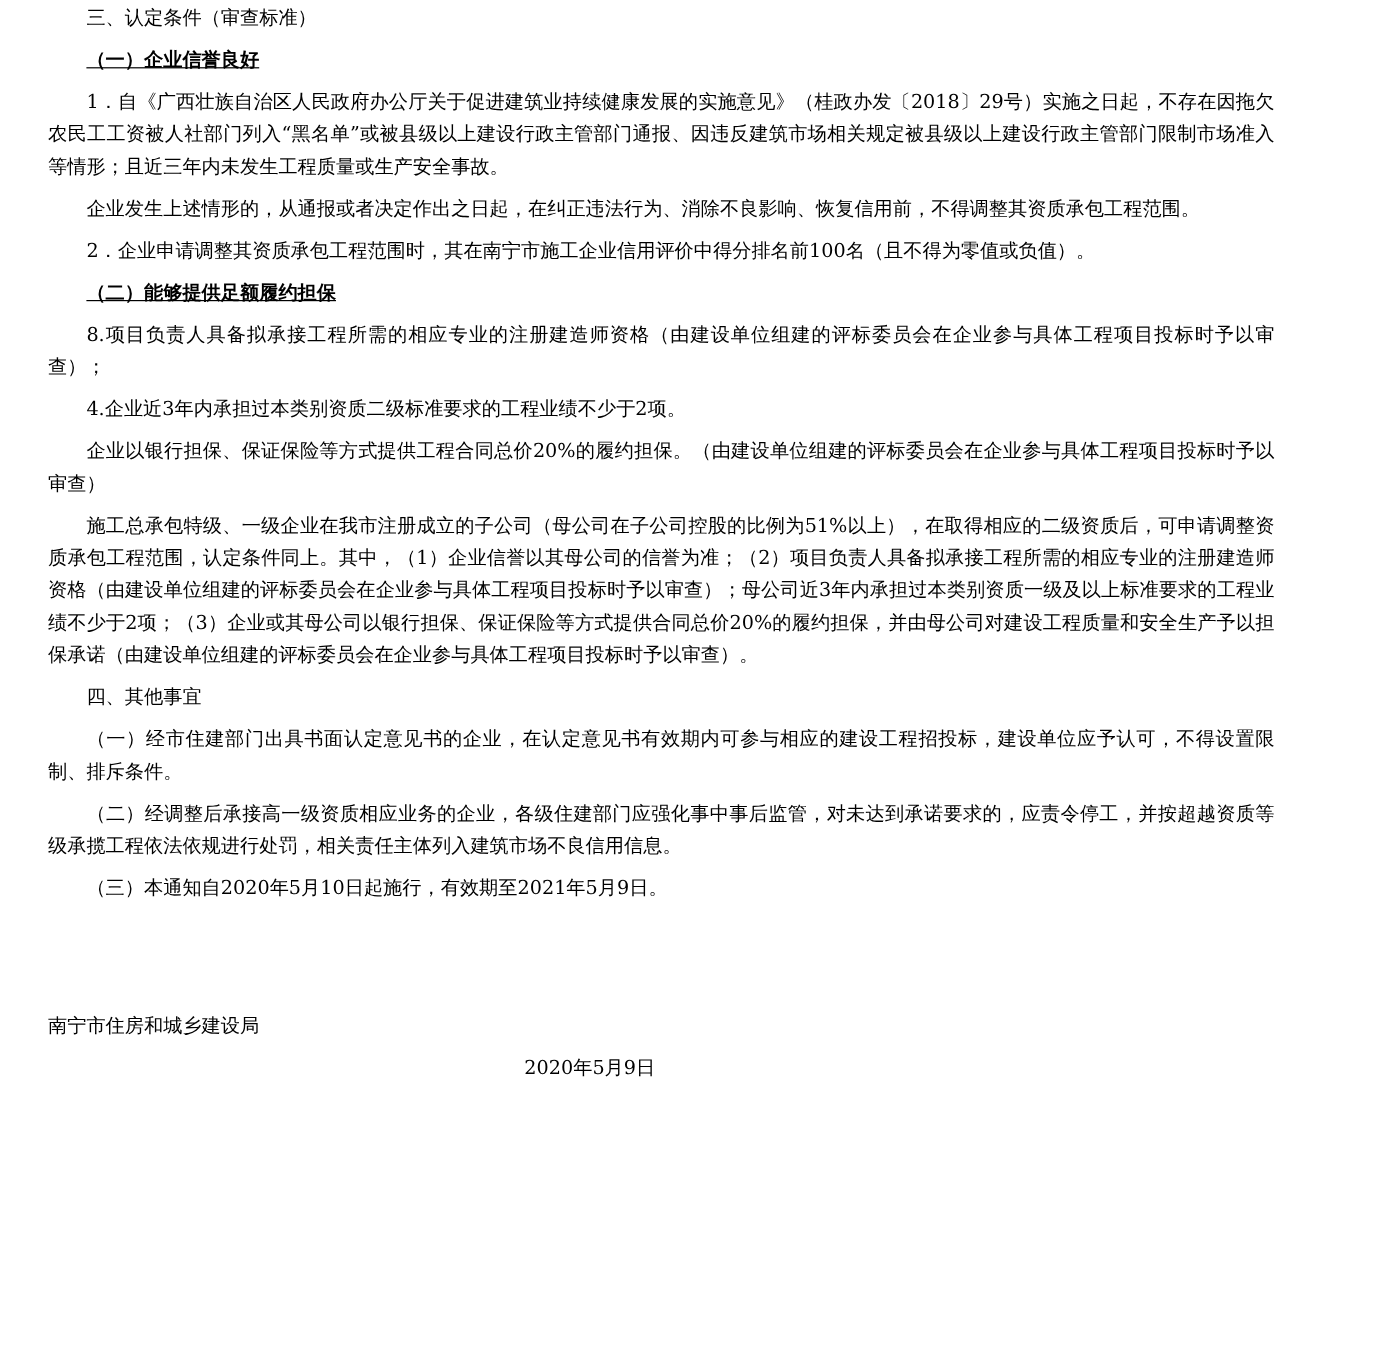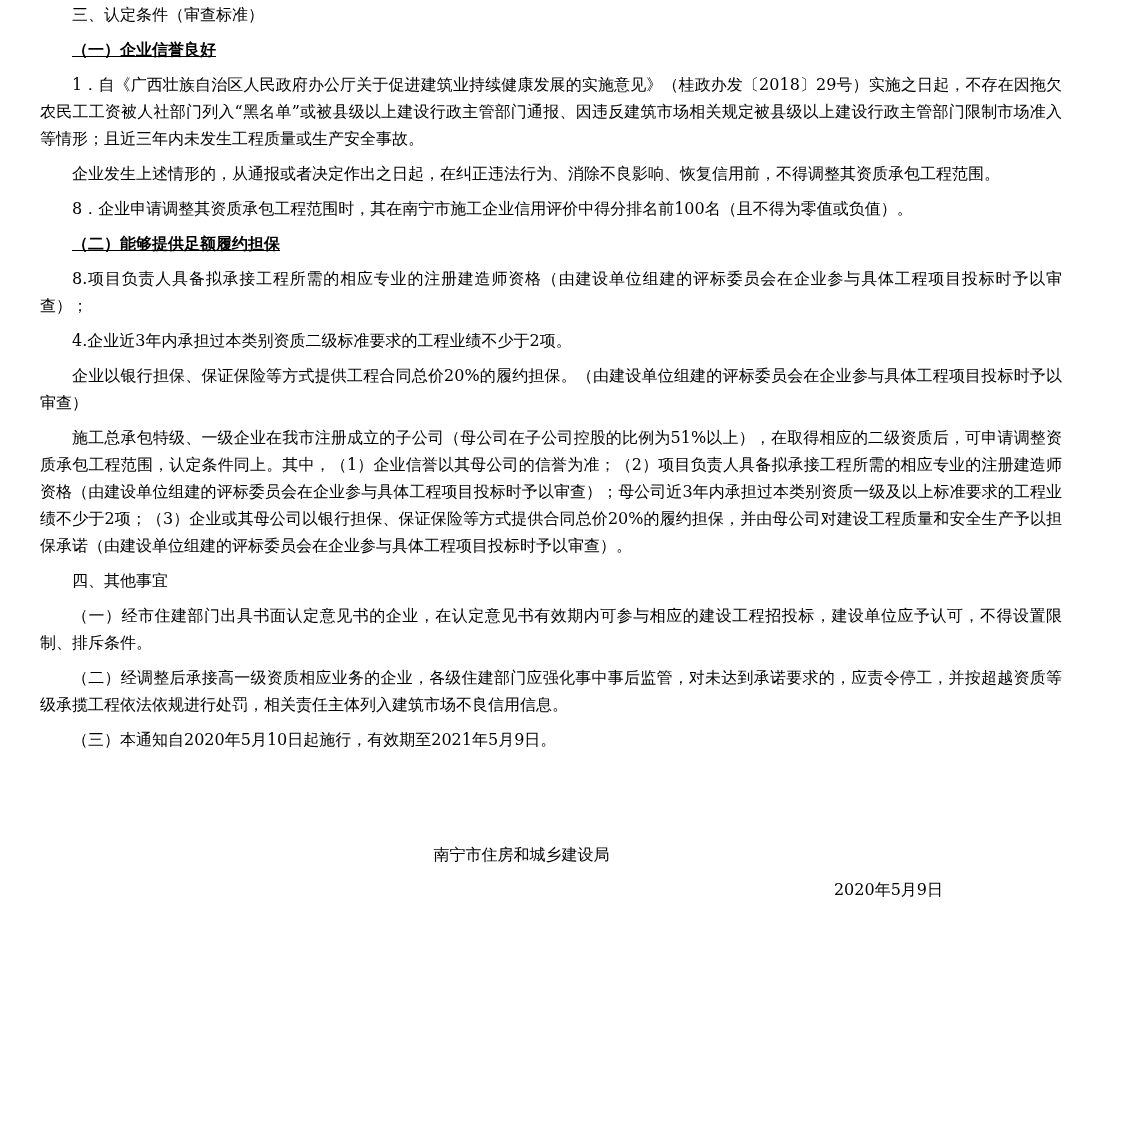--- a/index.html
+++ b/index.html
@@ -30,39 +30,39 @@
     text-justify: inter-ideograph;
     text-indent: 2em;
     word-break: break-all;
   }
   .para:first-child { margin-top: 0; }
   .bold { font-weight: bold; text-decoration: underline; }
   .signature-block { margin-top: 88px; }
   .sig-org {
     line-height: 27px;
     margin: 4px 0;
-    text-align: center;
+    text-align: left;
     padding-right: 59px;
   }
   .sig-date {
     line-height: 27px;
     margin: 8px 0;
-    text-align: right;
+    text-align: center;
     padding-right: 119px;
   }
 </style>
 </head>
 <body>
 
 <div class="doc">
   <p class="para">三、认定条件（审查标准）</p>
   <p class="para bold">（一）企业信誉良好</p>
   <p class="para">1．自《广西壮族自治区人民政府办公厅关于促进建筑业持续健康发展的实施意见》（桂政办发〔2018〕29号）实施之日起，不存在因拖欠农民工工资被人社部门列入“黑名单”或被县级以上建设行政主管部门通报、因违反建筑市场相关规定被县级以上建设行政主管部门限制市场准入等情形；且近三年内未发生工程质量或生产安全事故。</p>
   <p class="para">企业发生上述情形的，从通报或者决定作出之日起，在纠正违法行为、消除不良影响、恢复信用前，不得调整其资质承包工程范围。</p>
-  <p class="para">8．企业申请调整其资质承包工程范围时，其在南宁市施工企业信用评价中得分排名前100名（且不得为零值或负值）。</p>
+  <p class="para">2．企业申请调整其资质承包工程范围时，其在南宁市施工企业信用评价中得分排名前100名（且不得为零值或负值）。</p>
   <p class="para bold">（二）能够提供足额履约担保</p>
   <p class="para">8.项目负责人具备拟承接工程所需的相应专业的注册建造师资格（由建设单位组建的评标委员会在企业参与具体工程项目投标时予以审查）；</p>
   <p class="para">4.企业近3年内承担过本类别资质二级标准要求的工程业绩不少于2项。</p>
   <p class="para">企业以银行担保、保证保险等方式提供工程合同总价20%的履约担保。（由建设单位组建的评标委员会在企业参与具体工程项目投标时予以审查）</p>
   <p class="para">施工总承包特级、一级企业在我市注册成立的子公司（母公司在子公司控股的比例为51%以上），在取得相应的二级资质后，可申请调整资质承包工程范围，认定条件同上。其中，（1）企业信誉以其母公司的信誉为准；（2）项目负责人具备拟承接工程所需的相应专业的注册建造师资格（由建设单位组建的评标委员会在企业参与具体工程项目投标时予以审查）；母公司近3年内承担过本类别资质一级及以上标准要求的工程业绩不少于2项；（3）企业或其母公司以银行担保、保证保险等方式提供合同总价20%的履约担保，并由母公司对建设工程质量和安全生产予以担保承诺（由建设单位组建的评标委员会在企业参与具体工程项目投标时予以审查）。</p>
   <p class="para">四、其他事宜</p>
   <p class="para">（一）经市住建部门出具书面认定意见书的企业，在认定意见书有效期内可参与相应的建设工程招投标，建设单位应予认可，不得设置限制、排斥条件。</p>
   <p class="para">（二）经调整后承接高一级资质相应业务的企业，各级住建部门应强化事中事后监管，对未达到承诺要求的，应责令停工，并按超越资质等级承揽工程依法依规进行处罚，相关责任主体列入建筑市场不良信用信息。</p>
   <p class="para">（三）本通知自2020年5月10日起施行，有效期至2021年5月9日。</p>
 

